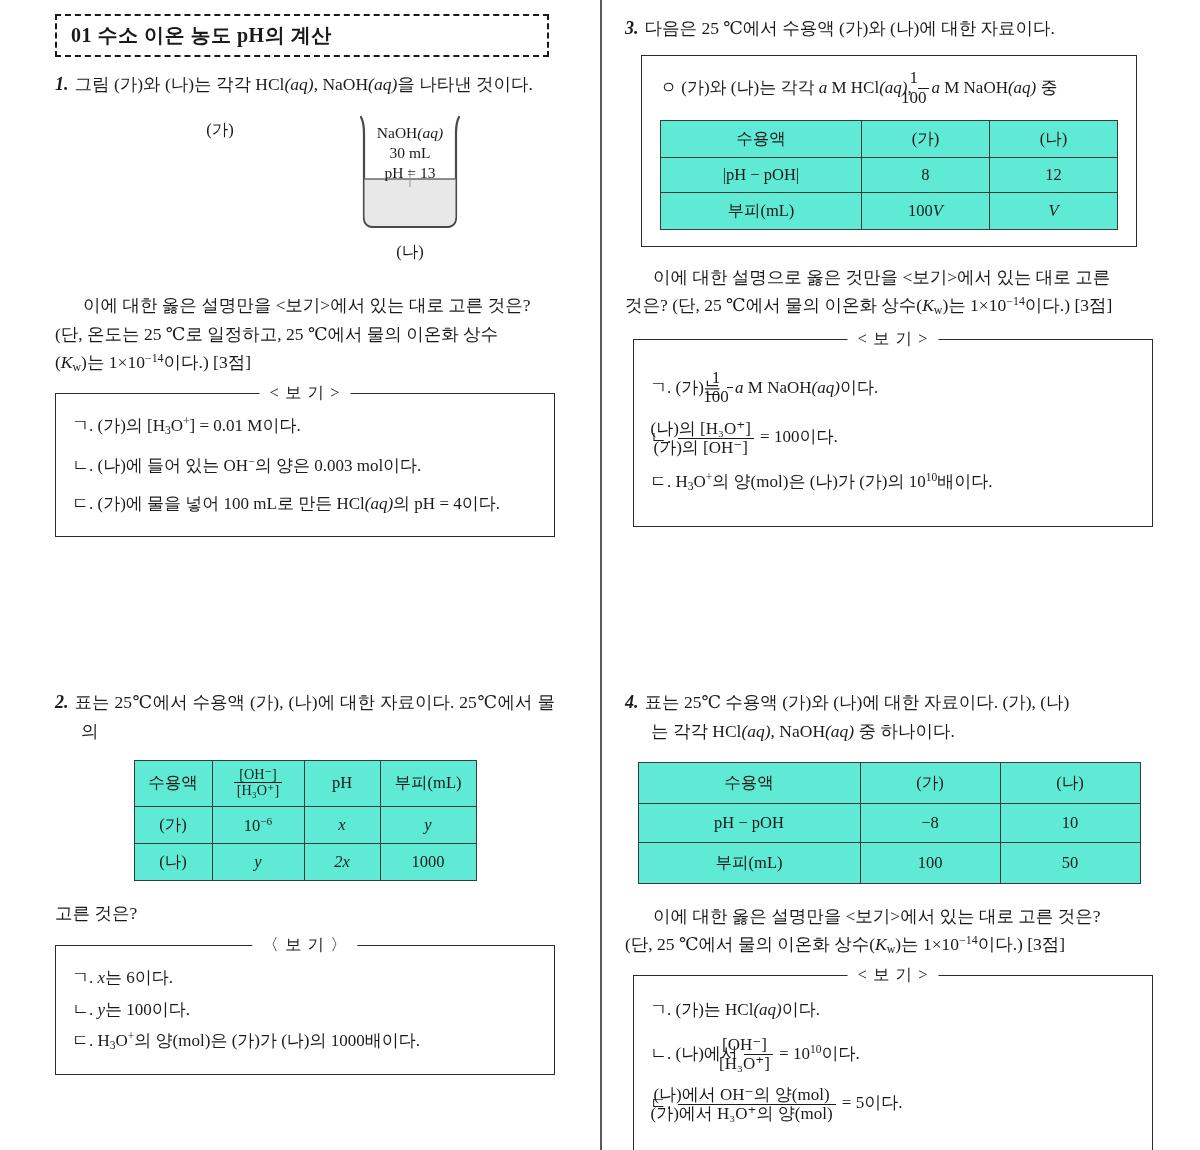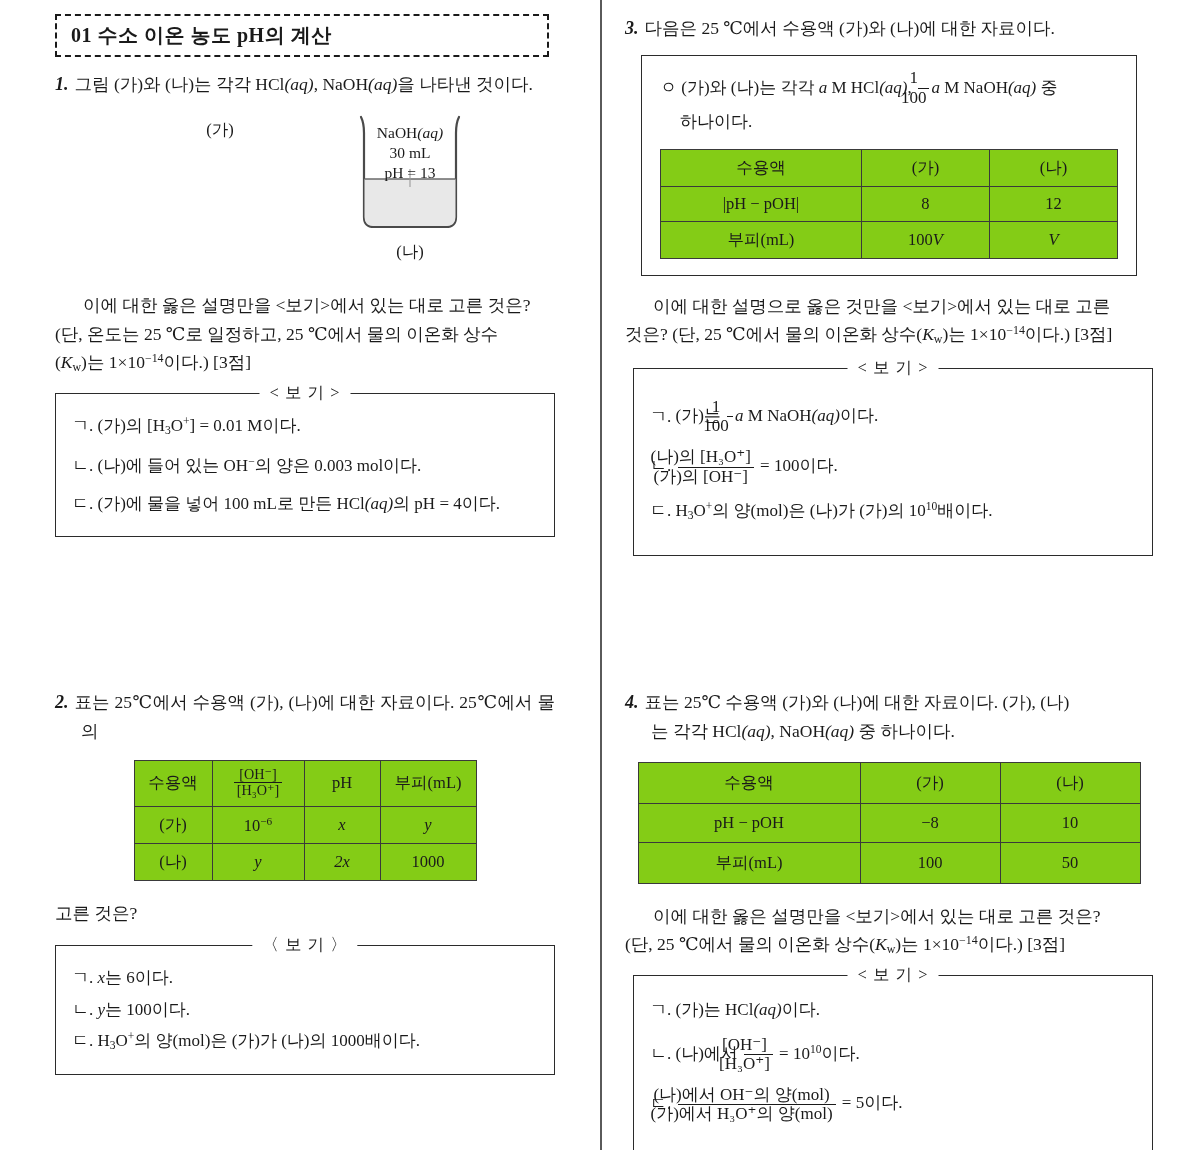--- a/index.html
+++ b/index.html
@@ -97,21 +97,21 @@
   }
   .databox .bullet {
     font-size: 17px; line-height: 1.7;
     padding-left: 20px; text-indent: -20px;
   }
 
   
   table.dt {
     border-collapse: collapse;
     font-size: 16.5px;
-    background: #84cc16;
+    background: #5eead4;
   }
   table.dt td, table.dt th {
     border: 1.3px solid #3a3a3a;
     text-align: center;
     font-weight: normal;
     padding: 7px 6px;
     white-space: nowrap;
   }
 
   
@@ -264,21 +264,20 @@
   <div class="col col-right">
 
     <div class="prob" style="left:25px; top:14px; width:528px;">
 
       <div class="stem indent2">
         <span class="prob-num">3.</span><span>다음은 25 ℃에서 수용액 (가)와 (나)에 대한 자료이다.</span>
       </div>
 
       <div class="databox" style="margin-top:12px; margin-left:16px; margin-right:16px;">
         <div class="bullet"><span>ㅇ</span> <span>(가)와 (나)는 각각 </span><i class="v">a</i><span> M  HCl</span><i class="v">(aq)</i><span>, </span><span class="frac big"><span class="num">1</span><span class="den">100</span></span><i class="v">a</i><span> M  NaOH</span><i class="v">(aq)</i><span> 중</span></div>
-        <div class="bullet" style="padding-left:20px; text-indent:0;">하나이다.</div>
 
         <div style="display:flex; justify-content:center; margin-top:12px;">
           <table class="dt">
             <tbody>
                 <tr>
               <th style="width:210px;">수용액</th>
               <th style="width:135px;">(가)</th>
               <th style="width:135px;">(나)</th>
             </tr>
             <tr>

